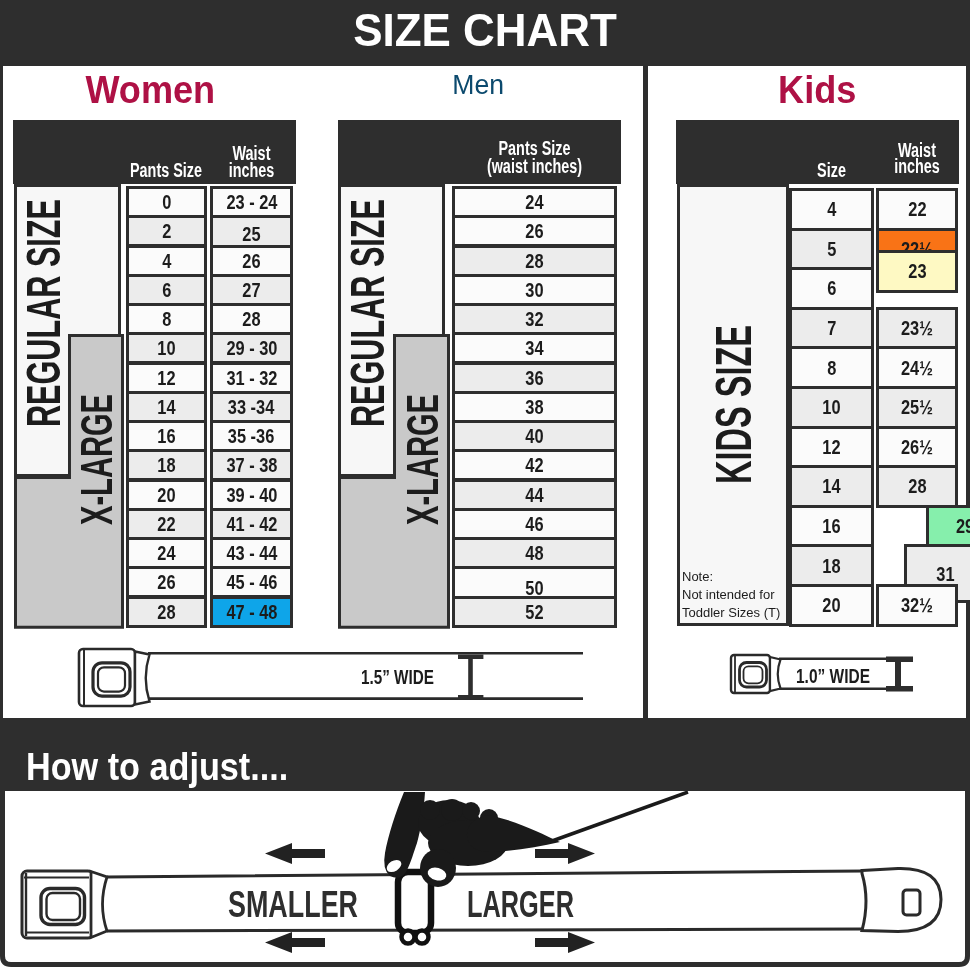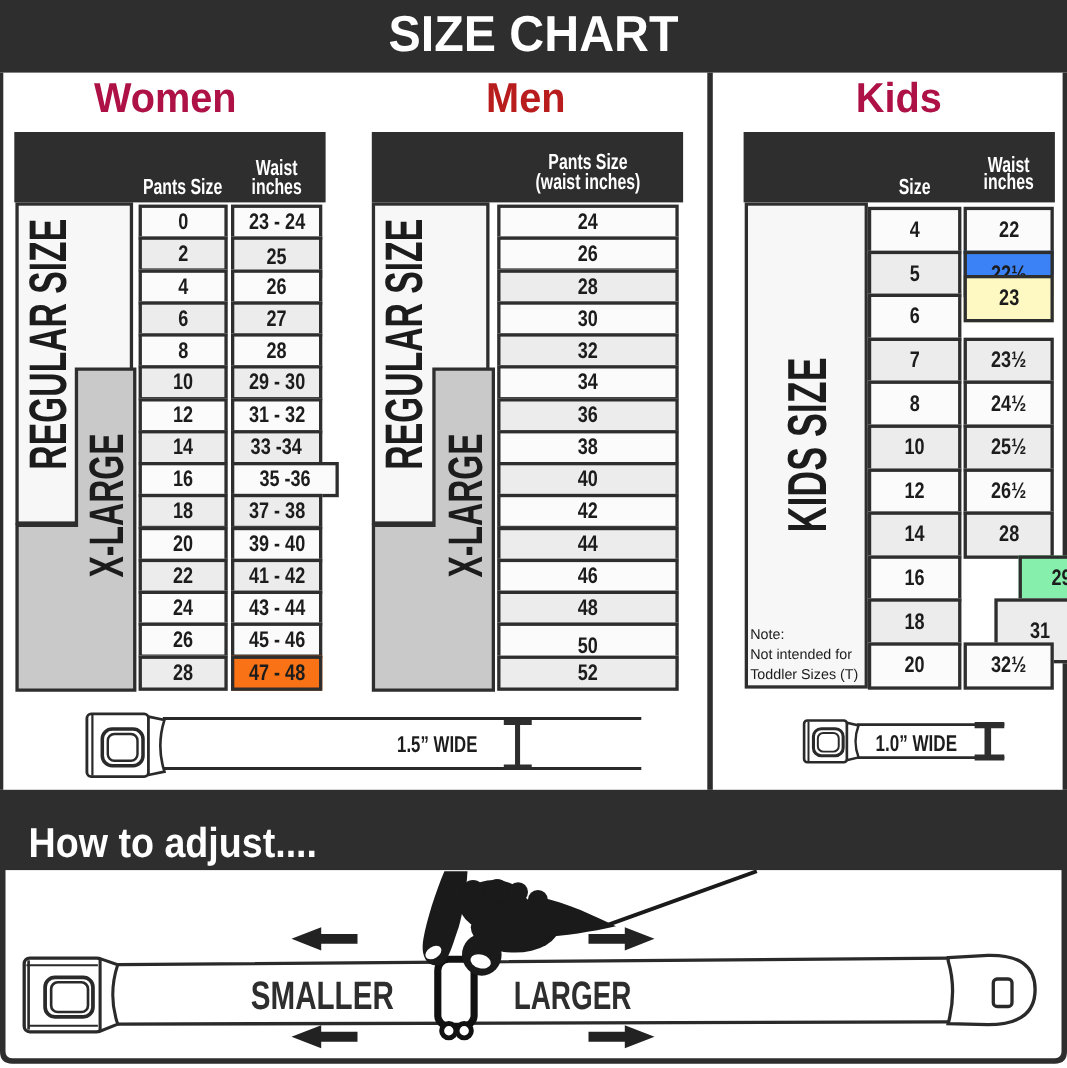--- a/index.html
+++ b/index.html
@@ -13,21 +13,21 @@
 <div class="abs" style="left:0;top:0;width:970px;height:66px;text-align:center;line-height:61px;color:#fff;font-weight:bold;font-size:46px"><span style="display:inline-block;transform:scaleX(.955)">SIZE CHART</span></div>
 
 <div class="abs" style="left:0;top:66px;width:3px;height:652px;background:#2e2e2e"></div>
 
 <div class="abs" style="left:966px;top:66px;width:4px;height:652px;background:#2e2e2e"></div>
 
 <div class="abs" style="left:643px;top:66px;width:5px;height:652px;background:#2e2e2e"></div>
 
 <div class="abs" style="left:30px;top:68.5px;width:240px;text-align:center;color:#ae1145;font-weight:bold;font-size:38px"><span style="display:inline-block;transform:scaleX(.95)">Women</span></div>
 
-<div class="abs" style="left:358px;top:68.5px;width:240px;text-align:center;color:#b91c1c;font-weight:bold;font-size:38px"><span style="display:inline-block;transform:scaleX(.95)">Men</span></div>
+<div class="abs" style="left:358px;top:68.5px;width:240px;text-align:center;color:#0c4a6e;font-weight:normal;font-size:28px"><span style="display:inline-block;transform:scaleX(.95)">Men</span></div>
 
 <div class="abs" style="left:697px;top:68.5px;width:240px;text-align:center;color:#ae1145;font-weight:bold;font-size:38px"><span style="display:inline-block;transform:scaleX(.95)">Kids</span></div>
 
 <div class="abs" style="left:13px;top:120px;width:283px;height:64px;background:#2e2e2e"></div>
 
 <div class="hdrlbl" style="left:106px;top:160px;width:120px;line-height:21px;white-space:nowrap">Pants Size</div>
 
 <div class="hdrlbl" style="left:210px;top:145px;width:83px;line-height:17px">Waist<br>inches</div>
 
 <svg class="abs" style="left:0;top:0" width="300" height="700" viewBox="0 0 300 700">
@@ -93,21 +93,21 @@
 <div class="cell" style="left:126px;top:390.8px;width:81px;height:32.25px;background:#ececec">
     <span class="cn">14</span>
   </div>
 <div class="cell" style="left:210px;top:390.8px;width:83px;height:32.25px;background:#ececec">
     <span class="cn">33 -34</span>
   </div>
 
 <div class="cell" style="left:126px;top:420.0px;width:81px;height:32.25px;background:#fbfbfb">
     <span class="cn">16</span>
   </div>
-<div class="cell" style="left:210px;top:420.0px;width:98px;height:32.25px;background:#fbfbfb">
+<div class="cell" style="left:210px;top:420.0px;width:83px;height:32.25px;background:#fbfbfb">
     <span class="cn">35 -36</span>
   </div>
 
 <div class="cell" style="left:126px;top:449.2px;width:81px;height:32.25px;background:#ececec">
     <span class="cn">18</span>
   </div>
 <div class="cell" style="left:210px;top:449.2px;width:83px;height:32.25px;background:#ececec">
     <span class="cn">37 - 38</span>
   </div>
 
@@ -135,21 +135,21 @@
 <div class="cell" style="left:126px;top:566.2px;width:81px;height:32.25px;background:#fbfbfb">
     <span class="cn">26</span>
   </div>
 <div class="cell" style="left:210px;top:566.2px;width:83px;height:32.25px;background:#fbfbfb">
     <span class="cn">45 - 46</span>
   </div>
 
 <div class="cell" style="left:126px;top:595.5px;width:81px;height:32.25px;background:#ececec">
     <span class="cn">28</span>
   </div>
-<div class="cell" style="left:210px;top:595.5px;width:83px;height:32.25px;background:#f97316">
+<div class="cell" style="left:210px;top:595.5px;width:83px;height:32.25px;background:#0ea5e9">
     <span class="cn">47 - 48</span>
   </div>
 
 <div class="abs" style="left:338px;top:120px;width:283px;height:64px;background:#2e2e2e"></div>
 
 <div class="hdrlbl" style="left:452px;top:140px;width:165px;line-height:17.5px">Pants Size<br>(waist inches)</div>
 
 <svg class="abs" style="left:330px;top:0" width="130" height="700" viewBox="0 0 130 700">
 
 <rect x="9.5" y="185.5" width="104" height="290" fill="#f7f7f7" stroke="#2e2e2e" stroke-width="3"></rect>
@@ -238,21 +238,21 @@
 <div class="cell" style="left:789px;top:188.0px;width:85px;height:42.6px;background:#fbfbfb">
     <span class="cn">4</span>
   </div>
 <div class="cell" style="left:876px;top:188.0px;width:82px;height:42.6px;background:#fbfbfb">
     <span class="cn">22</span>
   </div>
 
 <div class="cell" style="left:789px;top:227.6px;width:85px;height:42.6px;background:#ececec">
     <span class="cn">5</span>
   </div>
-<div class="cell" style="left:876px;top:227.6px;width:82px;height:42.6px;background:#3b82f6">
+<div class="cell" style="left:876px;top:227.6px;width:82px;height:42.6px;background:#f97316">
     <span class="cn">22½</span>
   </div>
 
 <div class="cell" style="left:789px;top:267.2px;width:85px;height:42.6px;background:#fbfbfb">
     <span class="cn">6</span>
   </div>
 <div class="cell" style="left:876px;top:250px;width:82px;height:42.6px;background:#fef9c3">
     <span class="cn">23</span>
   </div>
 

